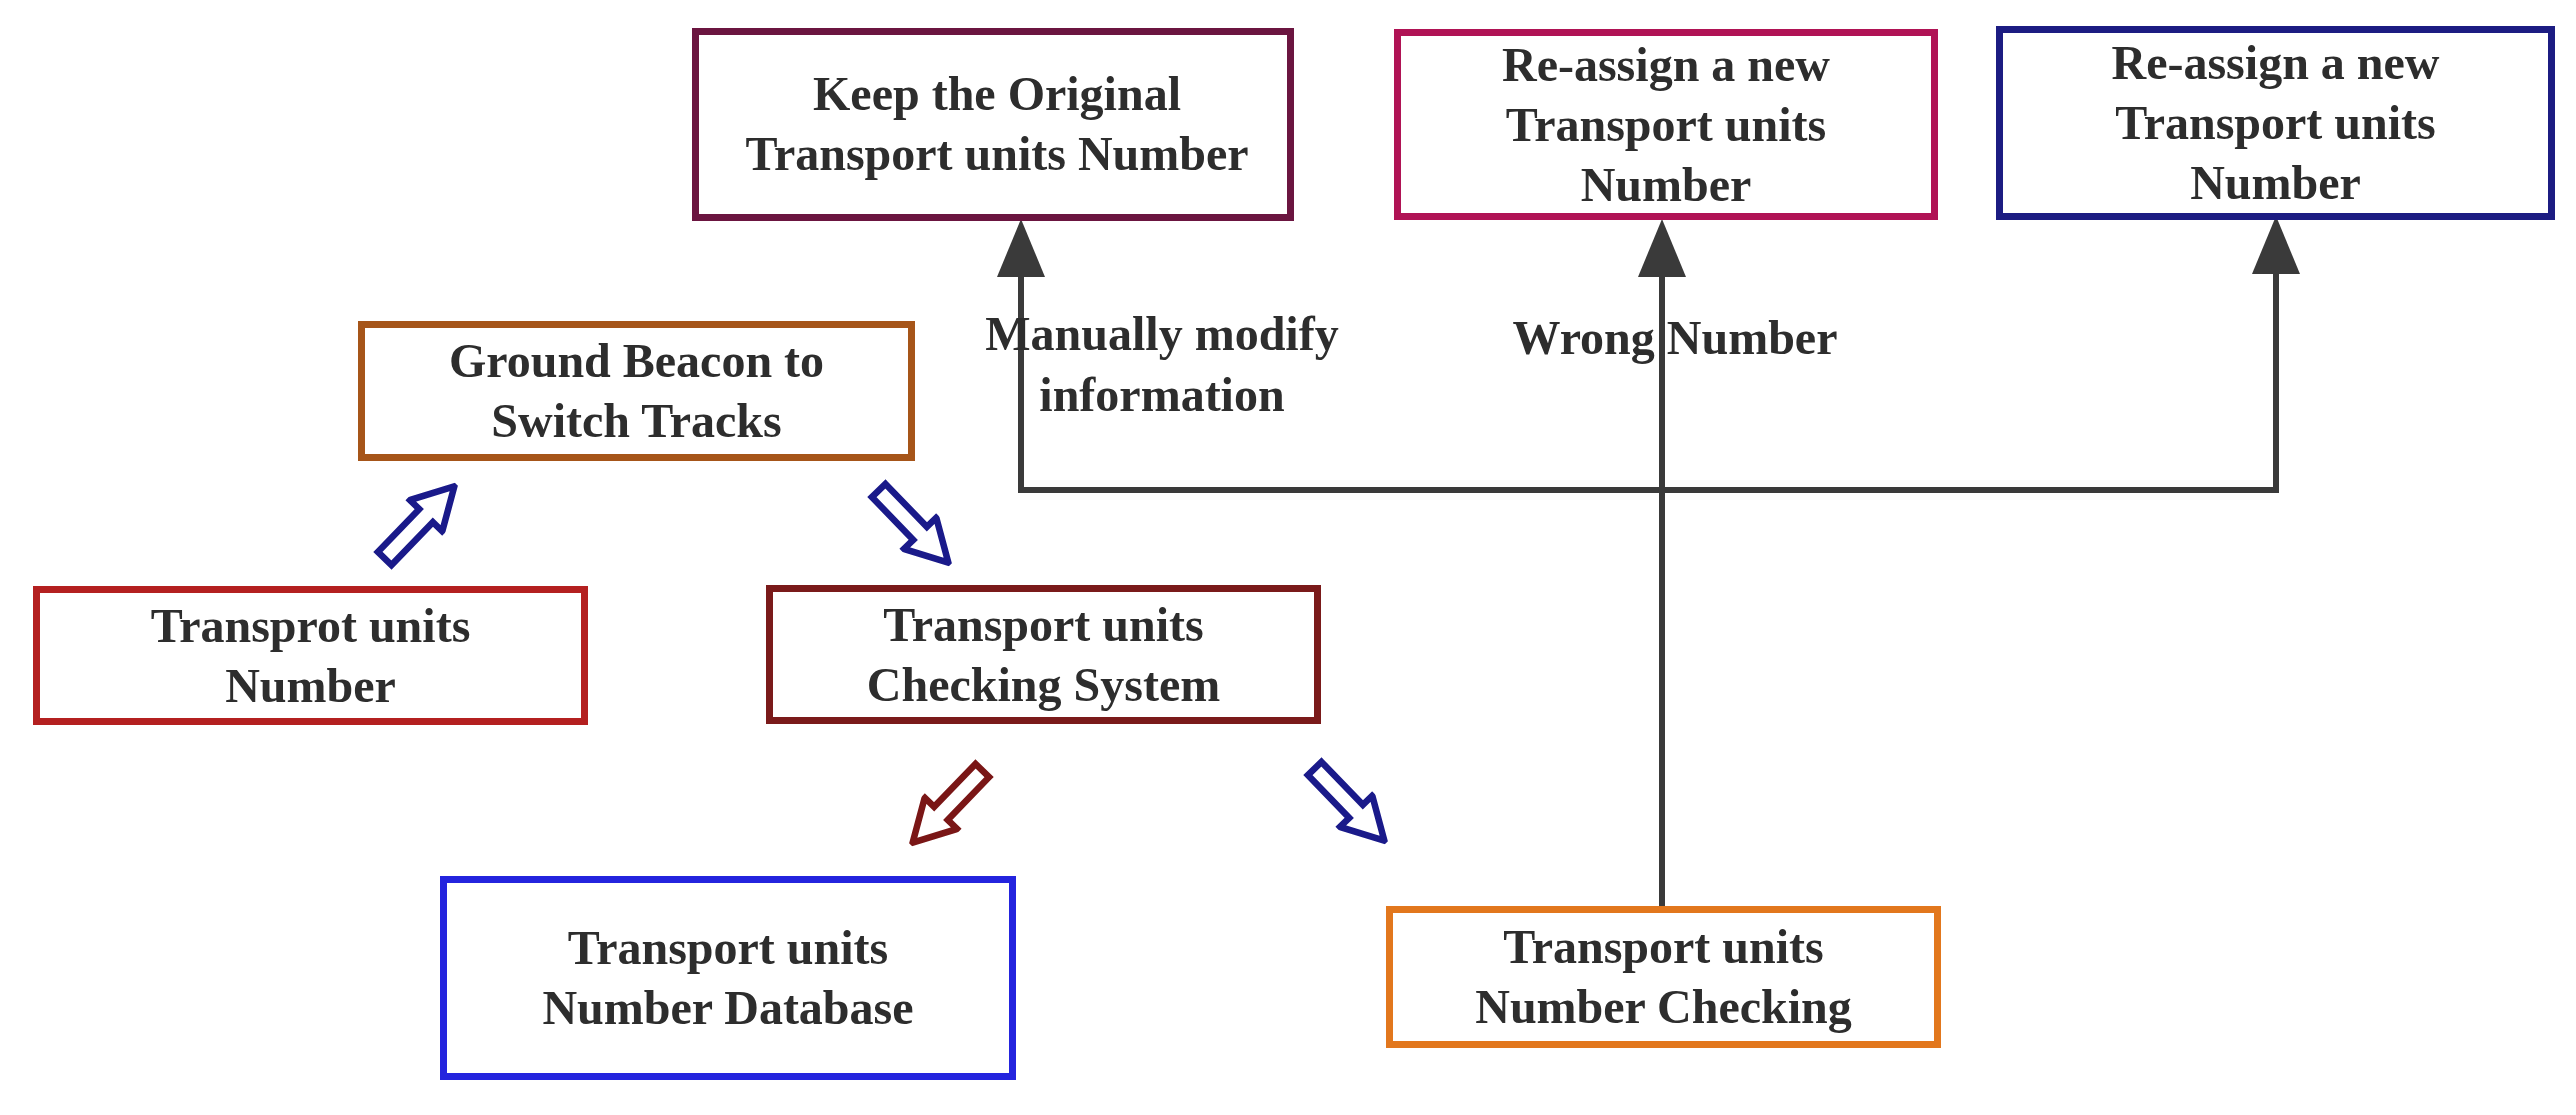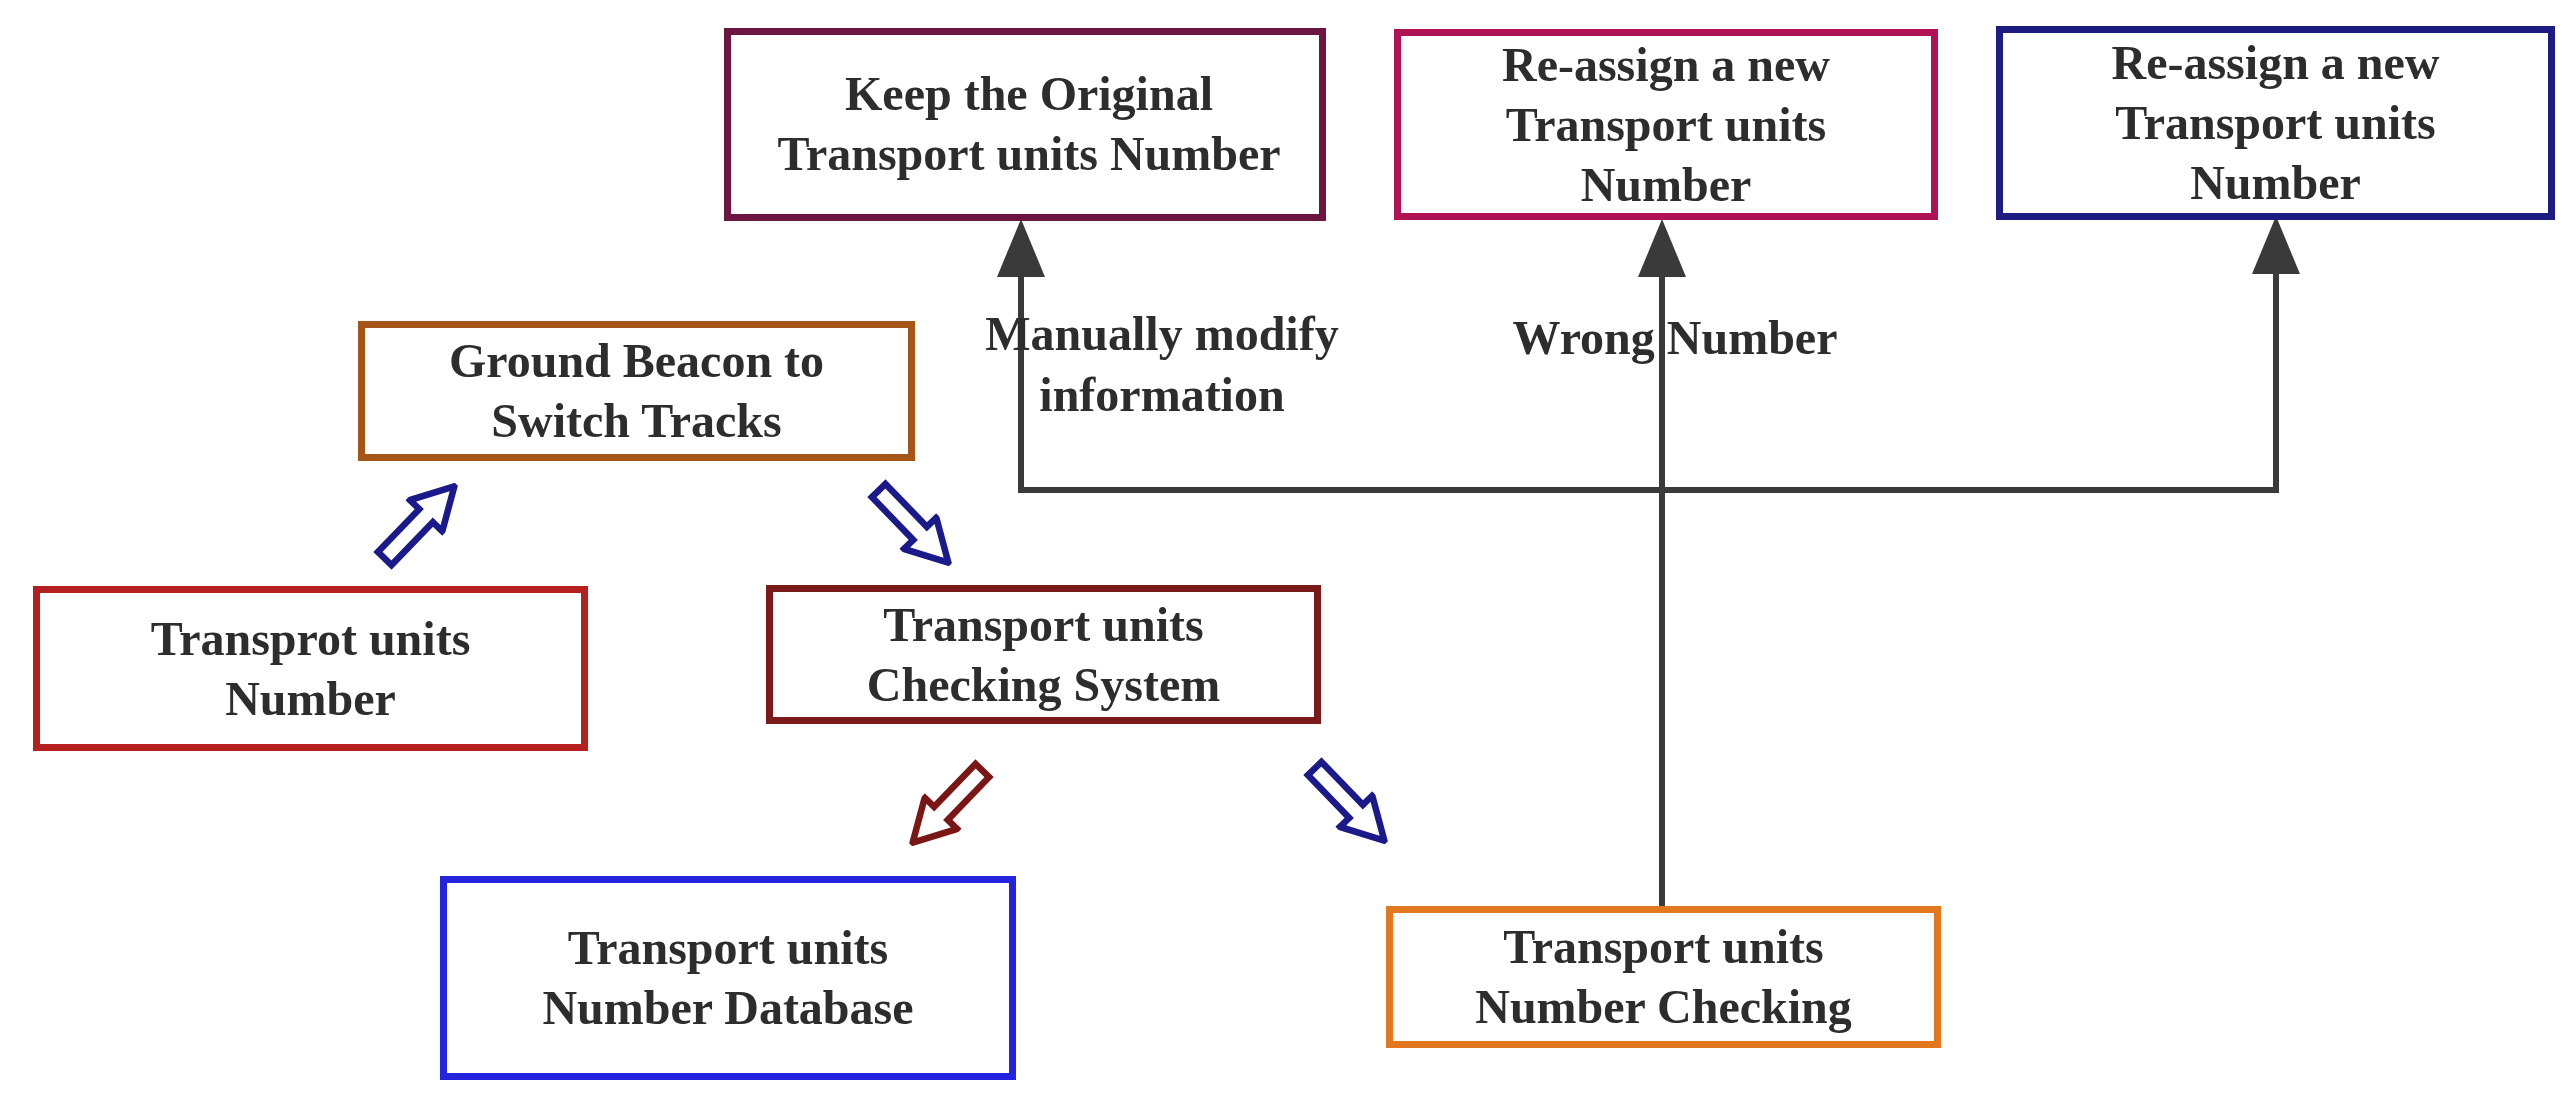--- a/index.html
+++ b/index.html
@@ -15,25 +15,25 @@
     box-sizing:border-box;
     background:#ffffff;
     border:7.2px solid #444444;
     display:flex;align-items:center;justify-content:center;
     text-align:center;
     font-weight:bold;
     font-size:48px;line-height:1.25;
     color:#2d2d2d;
     white-space:pre-line;
   }
-  .node-keep-original   {left:724px;top:27.5px;  width:602px;height:193px;padding-left:8px;}
+  .node-keep-original   {left:692px;top:27.5px;  width:602px;height:193px;padding-left:8px;}
   .node-reassign-wrong  {left:1394px;top:29px;  width:544px;height:191px;}
   .node-reassign-lost   {left:1996px;top:26px;  width:559px;height:194px;}
   .node-ground-beacon   {left:358px; top:321px; width:557px;height:140px;}
-  .node-transprot       {left:33px;  top:586px; width:555px;height:165px;}
+  .node-transprot       {left:33px;  top:586px; width:555px;height:139px;}
   .node-checking-system {left:766px;top:585px; width:555px;height:139px;}
   .node-database        {left:440px; top:876px;width:576px;height:204px;}
   .node-number-checking {left:1386px;top:906px;width:555px;height:142px;}
 
   .edge-label{
     position:absolute;
     font-weight:bold;
     font-size:48px;line-height:1.28;
     color:#2d2d2d;
     white-space:pre-line;

